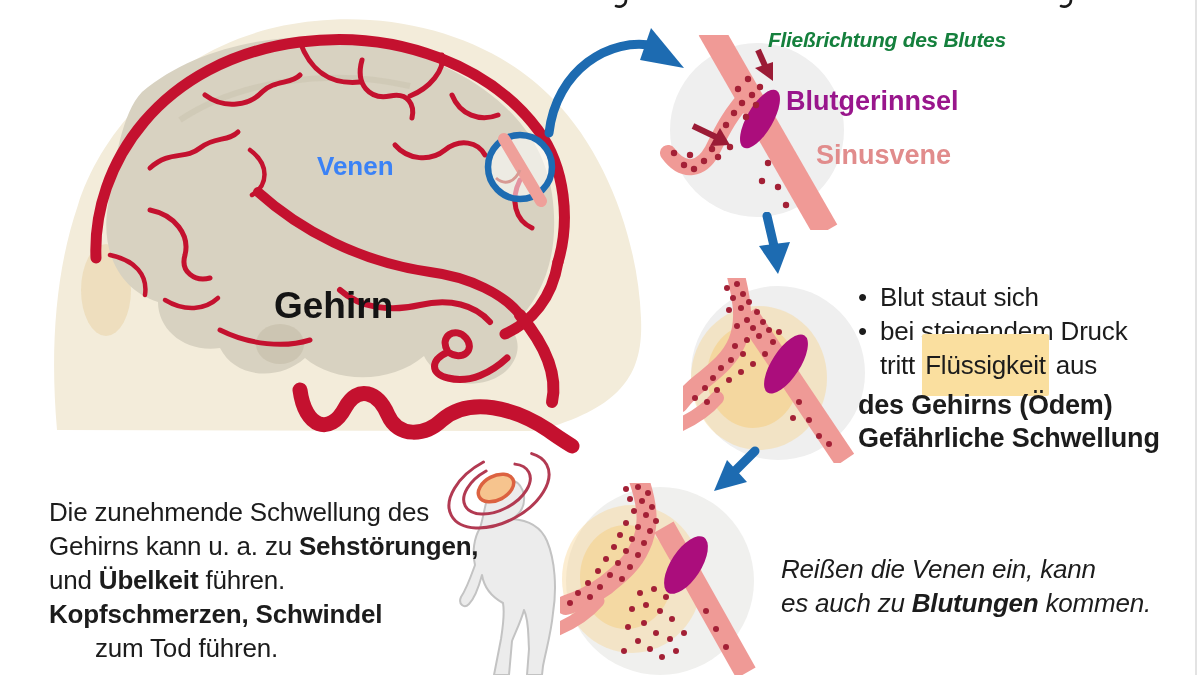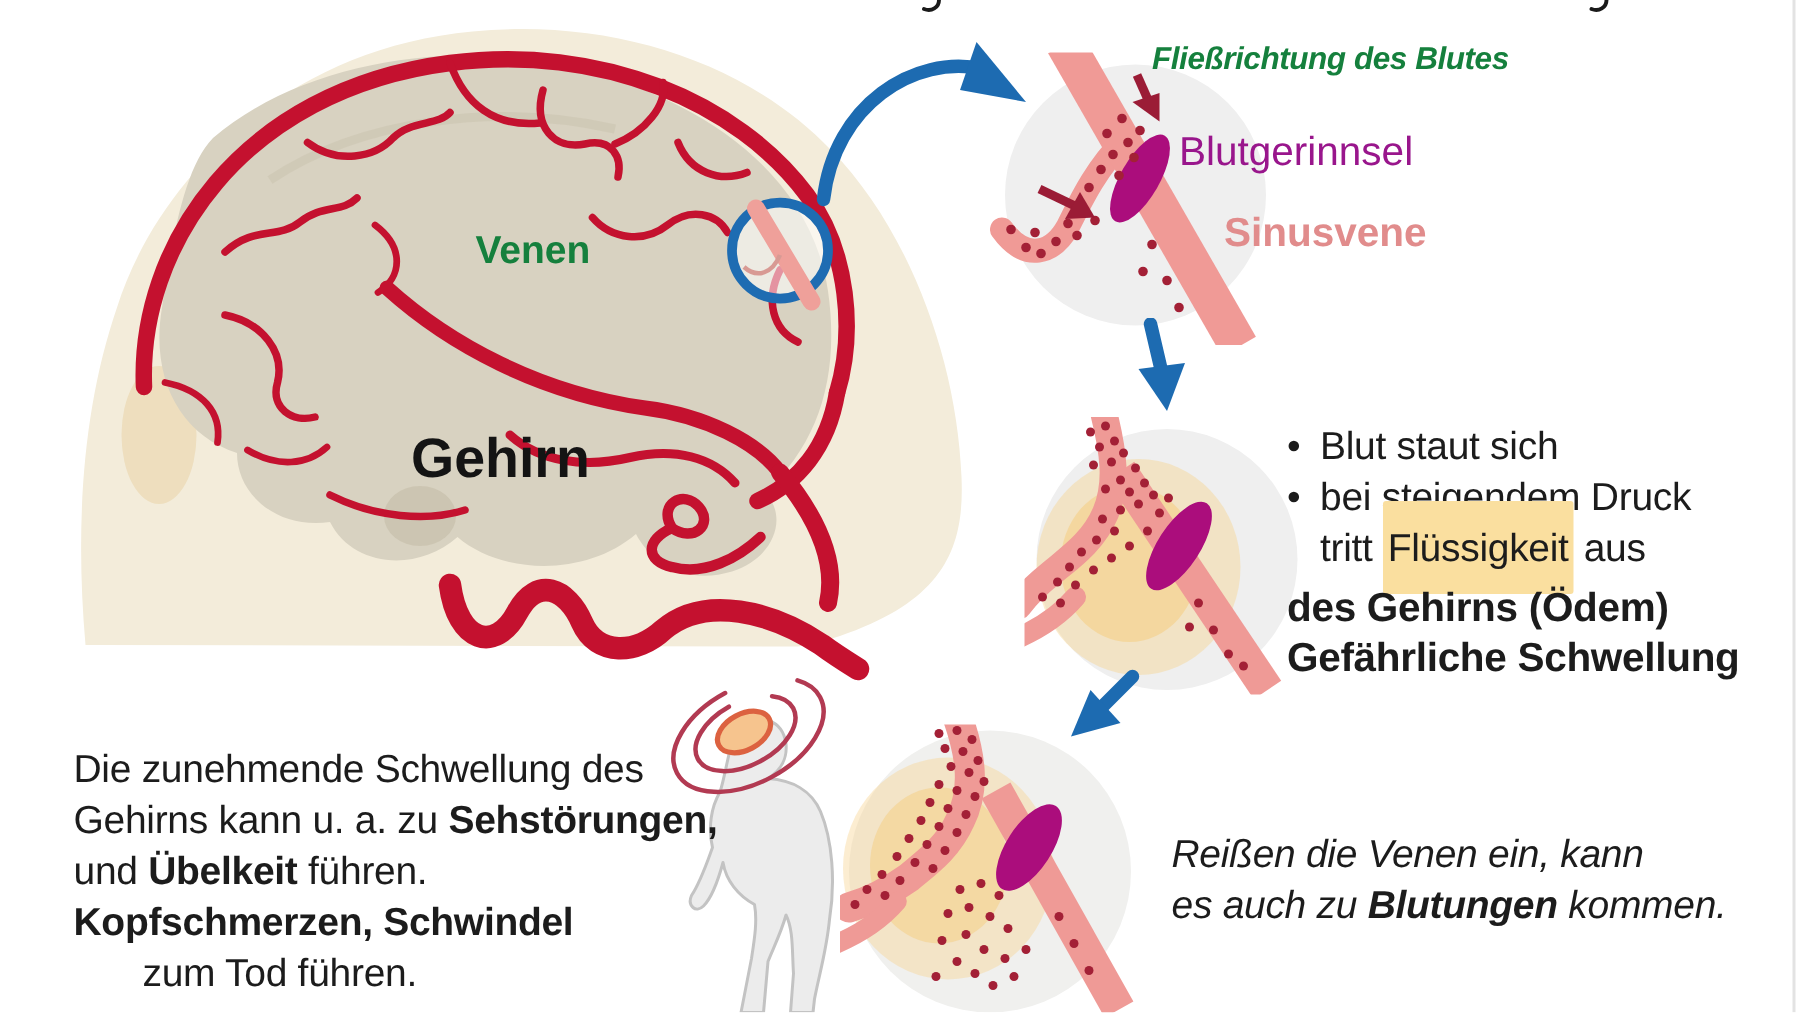--- a/index.html
+++ b/index.html
@@ -3,25 +3,25 @@
 <meta charset="utf-8">
 <style>
   html,body{margin:0;padding:0;}
   .canvas{
     position:relative;width:1200px;height:675px;background:#ffffff;
     overflow:hidden;font-family:"Liberation Sans",sans-serif;color:#1c1c1c;
   }
   .abs{position:absolute;}
   .lbl{white-space:nowrap;}
   
-  .venen-lbl{font-size:26px;font-weight:700;color:#15803d;}
+  .venen-lbl{font-size:26px;font-weight:700;color:#3b82f6;}
   .gehirn-lbl{font-size:37px;font-weight:700;color:#141414;}
   
   .flow-lbl{font-size:21px;font-weight:800;font-style:italic;color:#15803d;letter-spacing:-0.3px;}
-  .clot-lbl{font-size:27px;font-weight:400;color:#99168c;}
+  .clot-lbl{font-size:27px;font-weight:700;color:#99168c;}
   .sinus-lbl{font-size:27px;font-weight:700;color:#e18c8c;}
   
   .bullets{font-size:26px;line-height:34px;letter-spacing:-0.2px;}
   .brow{display:flex;}
   .bullet{width:22px;text-align:left;}
   .indent{padding-left:22px;}
   .hl{background:#fadf9f;border-radius:2px;padding:16px 3px;}
   .warnblock{font-size:27px;font-weight:700;line-height:33px;letter-spacing:-0.2px;margin-top:7px;}
   
   .bodytext{font-size:26px;line-height:34px;letter-spacing:-0.2px;}

